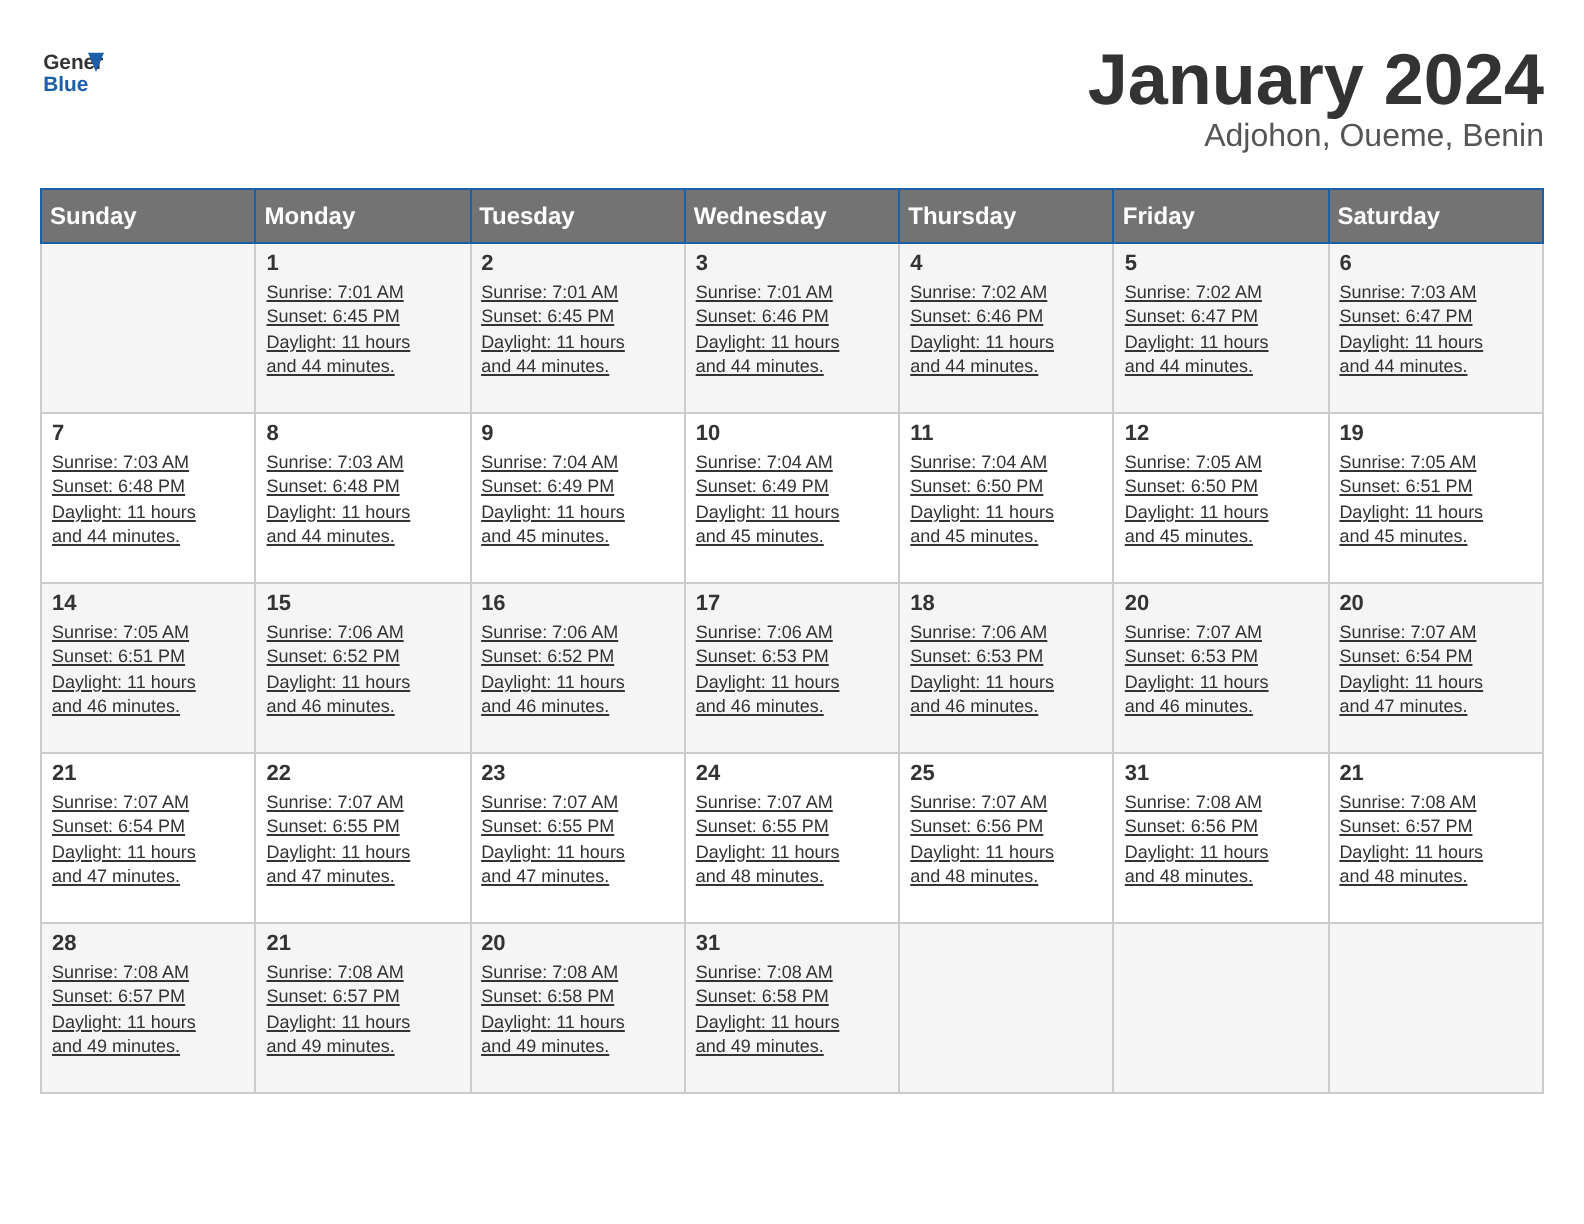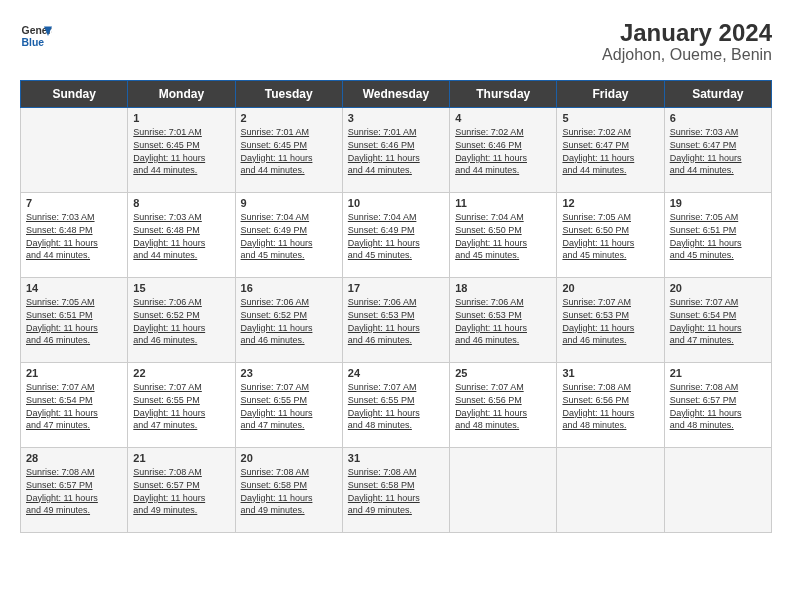--- a/index.html
+++ b/index.html
@@ -22,41 +22,41 @@
       gap: 4px;
     }
     .logo-icon {
       width: 32px;
       height: 32px;
     }
     .title-block {
       text-align: right;
     }
     .month-title {
-      font-size: 24px;
+      font-size: 36px;
       font-weight: bold;
       color: #333;
       line-height: 1.1;
     }
     .subtitle {
       font-size: 16px;
       color: #555;
     }
     table {
       width: 100%;
       border-collapse: collapse;
       table-layout: fixed;
     }
     thead tr th {
-      background-color: #404040;
+      background-color: #737373;
       color: #fff;
       font-size: 12px;
       font-weight: bold;
       padding: 6px 4px;
-      text-align: center;
+      text-align: left;
       border: 1px solid #1a5fa8;
     }
     tbody tr td {
       border: 1px solid #ccc;
       vertical-align: top;
       padding: 4px 5px;
       font-size: 9.5px;
       color: #333;
       height: 85px;
     }

